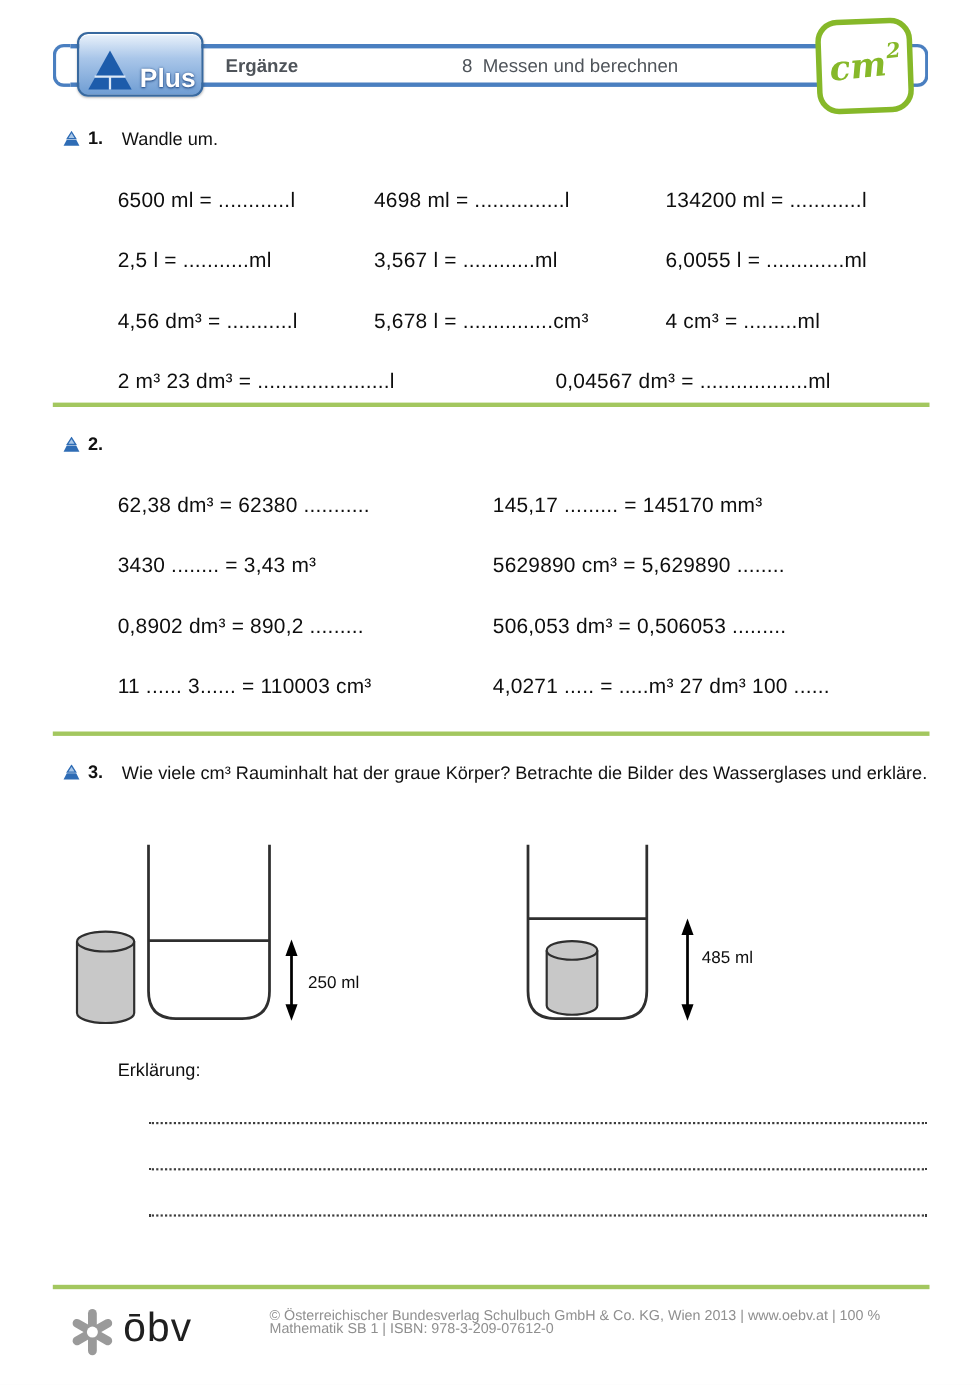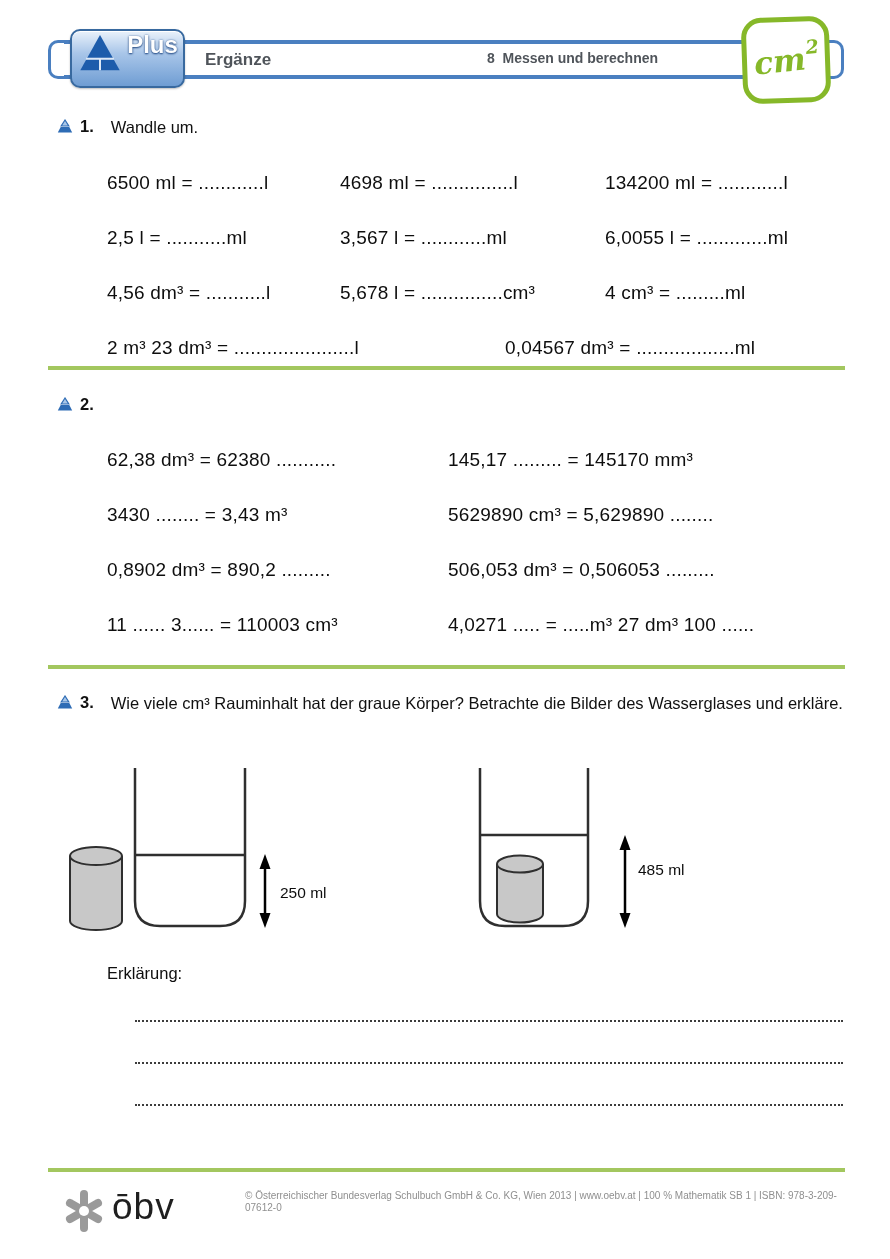--- a/index.html
+++ b/index.html
@@ -21,29 +21,29 @@
     border:3px solid #4a7fc0; border-right:none; border-radius:10px 0 0 10px; z-index:0;
   }
   .hdr-bracket-r {
     position:absolute; left:824px; top:40px; width:20px; height:39px;
     border:3px solid #4a7fc0; border-left:none; border-radius:0 10px 10px 0; z-index:0;
   }
   .plus-badge {
     position:absolute; left:70px; top:29px; width:115px; height:59px;
     border:2px solid #38699f; border-radius:10px; z-index:3;
     background:linear-gradient(180deg,#eaf2fb 0%,#a9c6e9 40%,#6f9dd3 100%);
-    display:flex; align-items:flex-start; justify-content:center; gap:4px;
+    display:flex; align-items:flex-end; justify-content:center; gap:4px;
     box-shadow:0 1px 2px rgba(0,0,0,.25), inset 0 1px 0 #fff;
   }
   .plus-badge .word {
     color:#fff; font-weight:bold; font-size:24px;
     text-shadow:0 1px 2px rgba(22,62,122,.9), 0 0 2px rgba(22,62,122,.6);
   }
   .hdr-title { position:absolute; left:205px; top:50px; font-size:17px; font-weight:bold; color:#4f545a; z-index:2; white-space:pre; }
-  .hdr-chapter { position:absolute; left:420px; top:50px; width:305px; text-align:center; font-size:14px; font-weight:bold; color:#4f545a; z-index:2; white-space:pre; }
+  .hdr-chapter { position:absolute; left:420px; top:50px; width:305px; text-align:left; font-size:17px; font-weight:normal; color:#4f545a; z-index:2; white-space:pre; }
   .cm2-box {
     position:absolute; left:742px; top:17px; width:88px; height:86px;
     background:#fff; border:5px solid #86b829; border-radius:20px; z-index:3;
     transform:rotate(-2deg);
     display:flex; align-items:center; justify-content:center;
   }
   .cm2-text {
     color:#86b829; font-family:"DejaVu Serif", serif; font-style:italic;
     font-size:31px; font-weight:bold; line-height:1; transform:rotate(-4deg);
   }
@@ -69,21 +69,21 @@
   .p5 { left:341px; }
 
   
   .figure-svg { position:absolute; left:60px; top:763px; z-index:1; }
   .expl-label { position:absolute; left:107px; top:964px; font-size:16.5px; color:#0e0e0e; }
   .dotline { position:absolute; left:135px; width:708px; height:0; border-bottom:2px dotted #3c3c3c; }
 
   
   .foot-logo-star { position:absolute; left:62px; top:1189px; }
   .foot-logo-text { position:absolute; left:112px; top:1186px; font-size:37px; color:#1f1f1f; letter-spacing:1px; }
-  .foot-copy { position:absolute; left:245px; top:1190px; width:600px; font-size:10px; line-height:11.5px; color:#8f8f8f; }
+  .foot-copy { position:absolute; left:245px; top:1190px; width:600px; font-size:13px; line-height:11.5px; color:#8f8f8f; }
 </style>
 </head>
 <body>
 
 <div class="page">
 
   <div class="hdr-bracket-l"></div>
   <div class="hdr-bracket-r"></div>
   <div class="hdr-band"></div>
 

